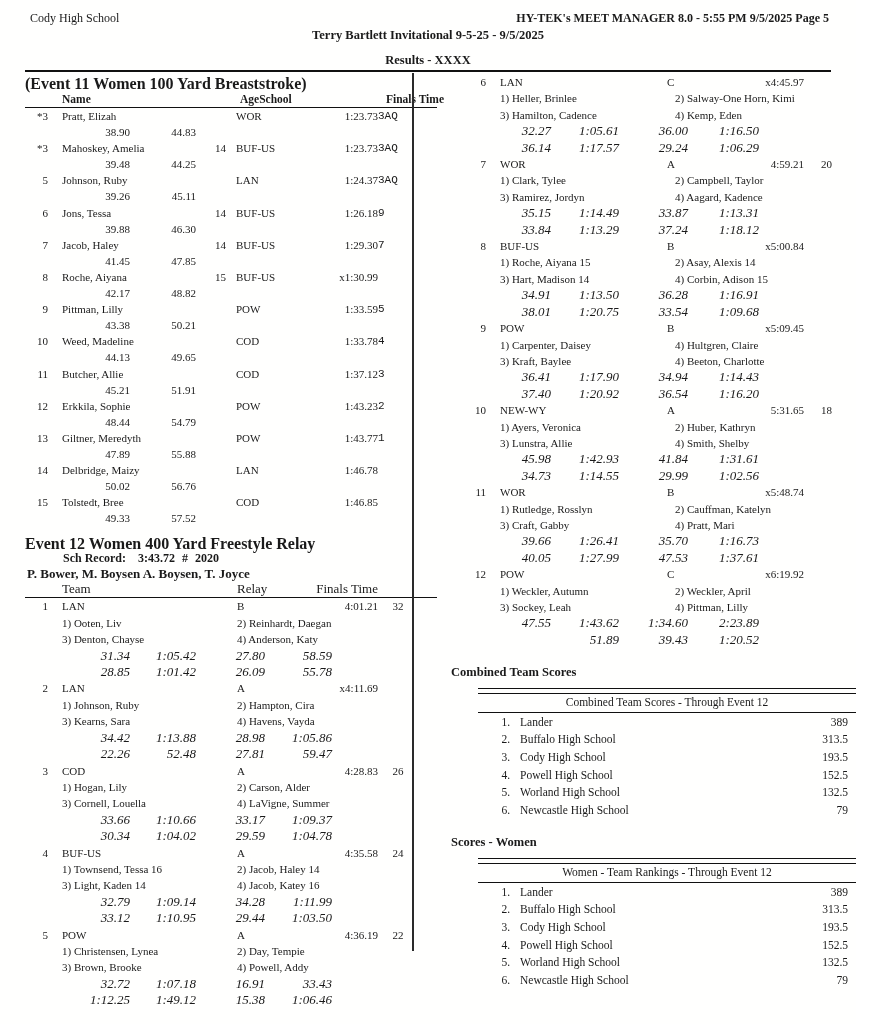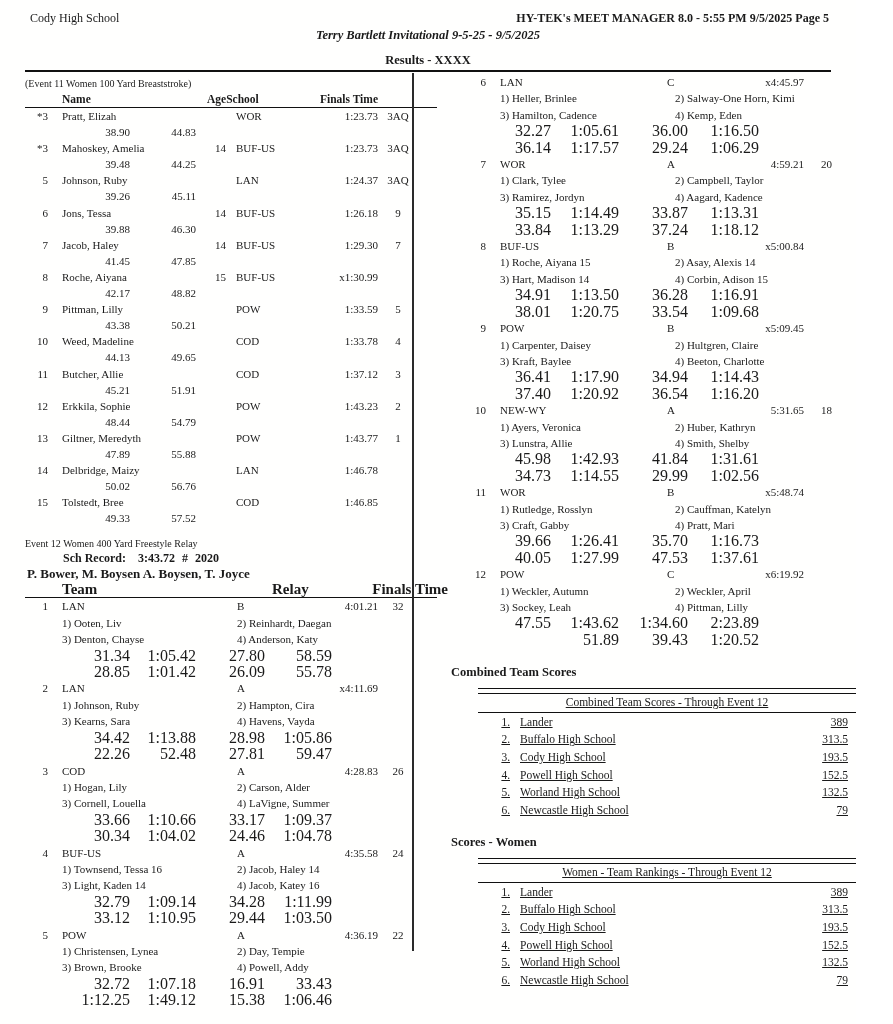--- a/index.html
+++ b/index.html
@@ -4,74 +4,74 @@
 <style>
   html,body{margin:0;padding:0;background:#ffffff;}
   body{width:893px;height:1024px;overflow:hidden;color:#1a1a1a;
        font-family:"Liberation Serif","DejaVu Serif",serif;}
   .page{position:relative;width:856px;height:1024px;background:#fffffe;}
 
   
   .page-header{display:flex;justify-content:space-between;align-items:flex-start;
                padding:11px 27px 0 30px;font-size:12px;line-height:14px;}
   .report-info{font-weight:bold;}
-  .meet-title{text-align:center;font-weight:bold;font-size:12.5px;margin-top:3px;font-style:italic;}
+  .meet-title{text-align:center;font-weight:bold;font-size:12.5px;margin-top:3px;}
   .results-label{text-align:center;font-weight:bold;font-size:12.5px;margin-top:10px;}
   .header-rule{border-top:2px solid #111;margin:2px 25px 0 25px;}
 
   
   .columns{position:relative;display:flex;padding-left:25px;}
   .col-left{width:412px;flex:0 0 412px;}
   .col-right{width:406px;flex:0 0 406px;padding-left:26px;}
   .vdivider{position:absolute;left:412px;top:1px;width:2px;height:878px;background:#2a2a2a;}
 
   
-  .event-title{font-weight:normal;font-size:10px;line-height:15px;padding-top:4px;}
+  .event-title{font-weight:bold;font-size:16px;line-height:15px;padding-top:4px;}
   .cols-rule{border-bottom:1.5px solid #111;}
   .e11-header{display:grid;grid-template-columns:145px 96px 75px;padding-left:37px;
-              font-weight:bold;font-size:11.5px;line-height:16px;}
+              font-weight:bold;font-size:11.5px;line-height:16px;gap:33px;}
   .e12-header{display:grid;grid-template-columns:175px 55px 86px;padding-left:37px;
-              font-weight:bold;font-size:15px;line-height:16px;gap:35px;}
+              font-weight:normal;font-size:13px;line-height:16px;}
   .hdr-right{text-align:right;}
   .record-line{font-weight:bold;font-size:12px;line-height:15px;padding-left:38px;}
   .record-line .rsep{display:inline-block;width:12px;}
   .record-line .rsep2{display:inline-block;width:7px;}
   .holders{font-weight:bold;font-size:13px;line-height:15px;padding-left:2px;}
 
   
   .irow{display:grid;grid-template-columns:23px 154px 24px 80px 72px 40px;
         font-size:11px;line-height:16.1px;}
   .irow .c-place{text-align:right;}
   .irow .c-name{padding-left:14px;}
   .irow .c-age{text-align:right;}
   .irow .c-school{padding-left:10px;}
   .irow .c-time{text-align:right;}
-  .irow .c-pts{text-align:center;}
+  .irow .c-pts{text-align:left;font-family:Liberation Mono, monospace;}
   .isplit{display:grid;grid-template-columns:105px 66px;font-size:11px;line-height:16.1px;}
   .isplit span{text-align:right;}
 
   
   .rrow{display:grid;grid-template-columns:23px 189px 55px 86px 40px;
         font-size:11px;line-height:16.4px;}
   .rrow .c-place{text-align:right;}
   .rrow .c-team{padding-left:14px;}
   .rrow .c-time{text-align:right;}
   .rrow .c-pts{text-align:center;}
   .rswim{display:grid;grid-template-columns:175px auto;padding-left:37px;
          font-size:11px;line-height:16.4px;}
   .rsplit{display:grid;grid-template-columns:105px 66px 69px 67px;
-          font-size:16px;line-height:16.4px;}
+          font-size:13px;line-height:16.4px;font-style:italic;}
   .rsplit span{text-align:right;}
   .col-right .rrow{grid-template-columns:23px 181px 55px 82px 45px;}
   .col-right .rsplit{grid-template-columns:88px 68px 69px 71px;}
 
   
   .score-heading{font-weight:bold;font-size:12.5px;line-height:16px;
                  margin:16px 0 8px -12px;}
-  .score-table{margin-left:15px;width:378px;text-decoration:underline;}
+  .score-table{margin-left:15px;width:378px;}
   .score-top-rule{border-top:1.5px solid #111;border-bottom:1.5px solid #111;height:3.5px;}
   .score-title{text-align:center;font-size:11.5px;line-height:17px;
                border-bottom:1.5px solid #111;padding-bottom:1px;}
   .srow{display:grid;grid-template-columns:32px 10px 1fr 70px;
         font-size:11.5px;line-height:16.6px;padding-top:1px;}
   .srow .s-rank{text-align:right;}
   .srow .s-score{text-align:right;padding-right:8px;}
 
   .mt2{margin-top:2px;} .mt6{margin-top:6px;}
 </style>
@@ -343,21 +343,21 @@
             </div>
             <div class="rsplit">
               <span>33.66</span>
               <span>1:10.66</span>
               <span>33.17</span>
               <span>1:09.37</span>
             </div>
             <div class="rsplit">
               <span>30.34</span>
               <span>1:04.02</span>
-              <span>24.46</span>
+              <span>29.59</span>
               <span>1:04.78</span>
             </div>
             <div class="rrow">
               <span class="c-place">4</span>
               <span class="c-team">BUF-US</span>
               <span class="c-letter">A</span>
               <span class="c-time">4:35.58</span>
               <span class="c-pts">24</span>
             </div>
             <div class="rswim">
@@ -496,21 +496,21 @@
           </div>
           <div class="rrow">
             <span class="c-place">9</span>
             <span class="c-team">POW</span>
             <span class="c-letter">B</span>
             <span class="c-time">x5:09.45</span>
             <span class="c-pts"></span>
           </div>
           <div class="rswim">
             <span>1) Carpenter, Daisey</span>
-            <span>2) Hultgren, Claire</span>
+            <span>4) Hultgren, Claire</span>
           </div>
           <div class="rswim">
             <span>3) Kraft, Baylee</span>
             <span>4) Beeton, Charlotte</span>
           </div>
           <div class="rsplit">
             <span>36.41</span>
             <span>1:17.90</span>
             <span>34.94</span>
             <span>1:14.43</span>

